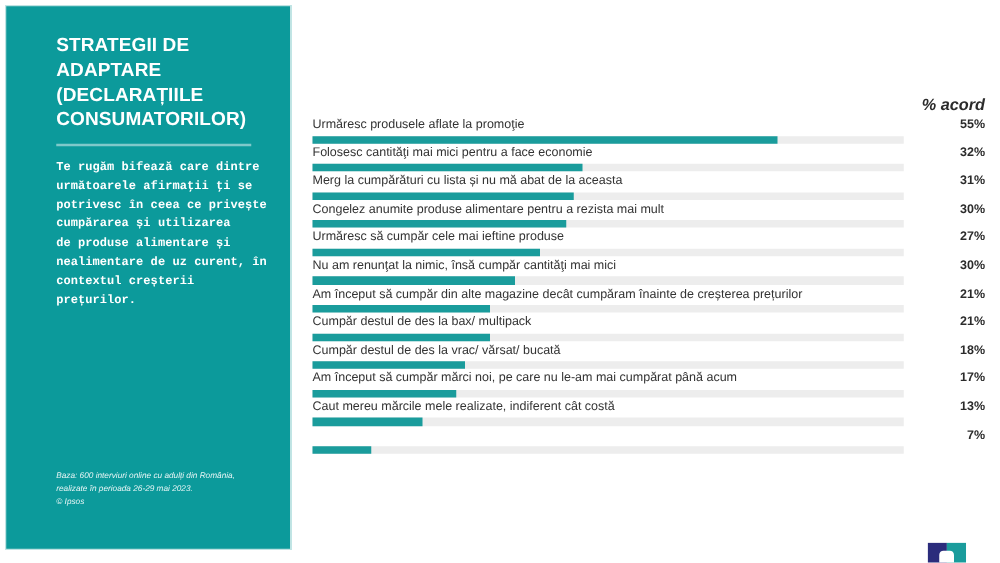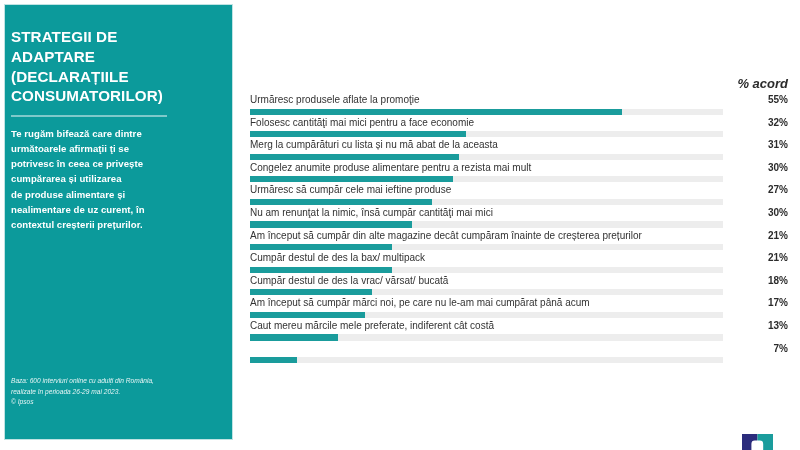--- a/index.html
+++ b/index.html
@@ -15,21 +15,21 @@
     background: #ffffff;
   }
 
   
   #sidebar {
     position: absolute;
     left: 4px; top: 4px;
     width: 229px; height: 436px;
     background: #0C9A9B;
     border: 1px solid #bfe3e3;
-    padding: 22px 18px 14px 6px;
+    padding: 22px 18px 14px 40px;
     display: flex;
     flex-direction: column;
   }
   #panel-title {
     color: #ffffff;
     font-size: 15.2px;
     font-weight: bold;
     line-height: 1.30;
     letter-spacing: 0.1px;
     text-transform: uppercase;
@@ -40,20 +40,21 @@
     width: 156px; height: 2px;
     background: #7fc9ca;
   }
   #panel-body {
     color: #ffffff;
     font-size: 9.6px;
     font-weight: bold;
     line-height: 1.58;
     white-space: pre-line;
     letter-spacing: 0.05px;
+    font-family: Liberation Mono, monospace;
   }
   #panel-spacer { flex: 1 1 auto; }
   #panel-source {
     color: #e6f5f5;
     font-size: 6.6px;
     font-style: italic;
     line-height: 1.55;
     white-space: pre-line;
     padding-bottom: 18px;
   }
@@ -210,21 +211,21 @@
           <span class="value">18%</span>
         </div>
         <div class="row">
           <span class="label">Am început să cumpăr mărci noi, pe care nu le-am mai cumpărat până acum</span>
           <div class="track" style="background: rgb(237, 237, 237);">
             <div class="fill" style="width: 114.87px; background: rgb(26, 156, 156);"></div>
           </div>
           <span class="value">17%</span>
         </div>
         <div class="row">
-          <span class="label">Caut mereu mărcile mele preferate, indiferent cât costă</span>
+          <span class="label">Caut mereu mărcile mele realizate, indiferent cât costă</span>
           <div class="track" style="background: rgb(237, 237, 237);">
             <div class="fill" style="width: 87.84px; background: rgb(26, 156, 156);"></div>
           </div>
           <span class="value">13%</span>
         </div>
         <div class="row">
           <div class="track" style="background: rgb(237, 237, 237);">
             <div class="fill" style="width: 47.3px; background: rgb(26, 156, 156);"></div>
           </div>
           <span class="value">7%</span>

